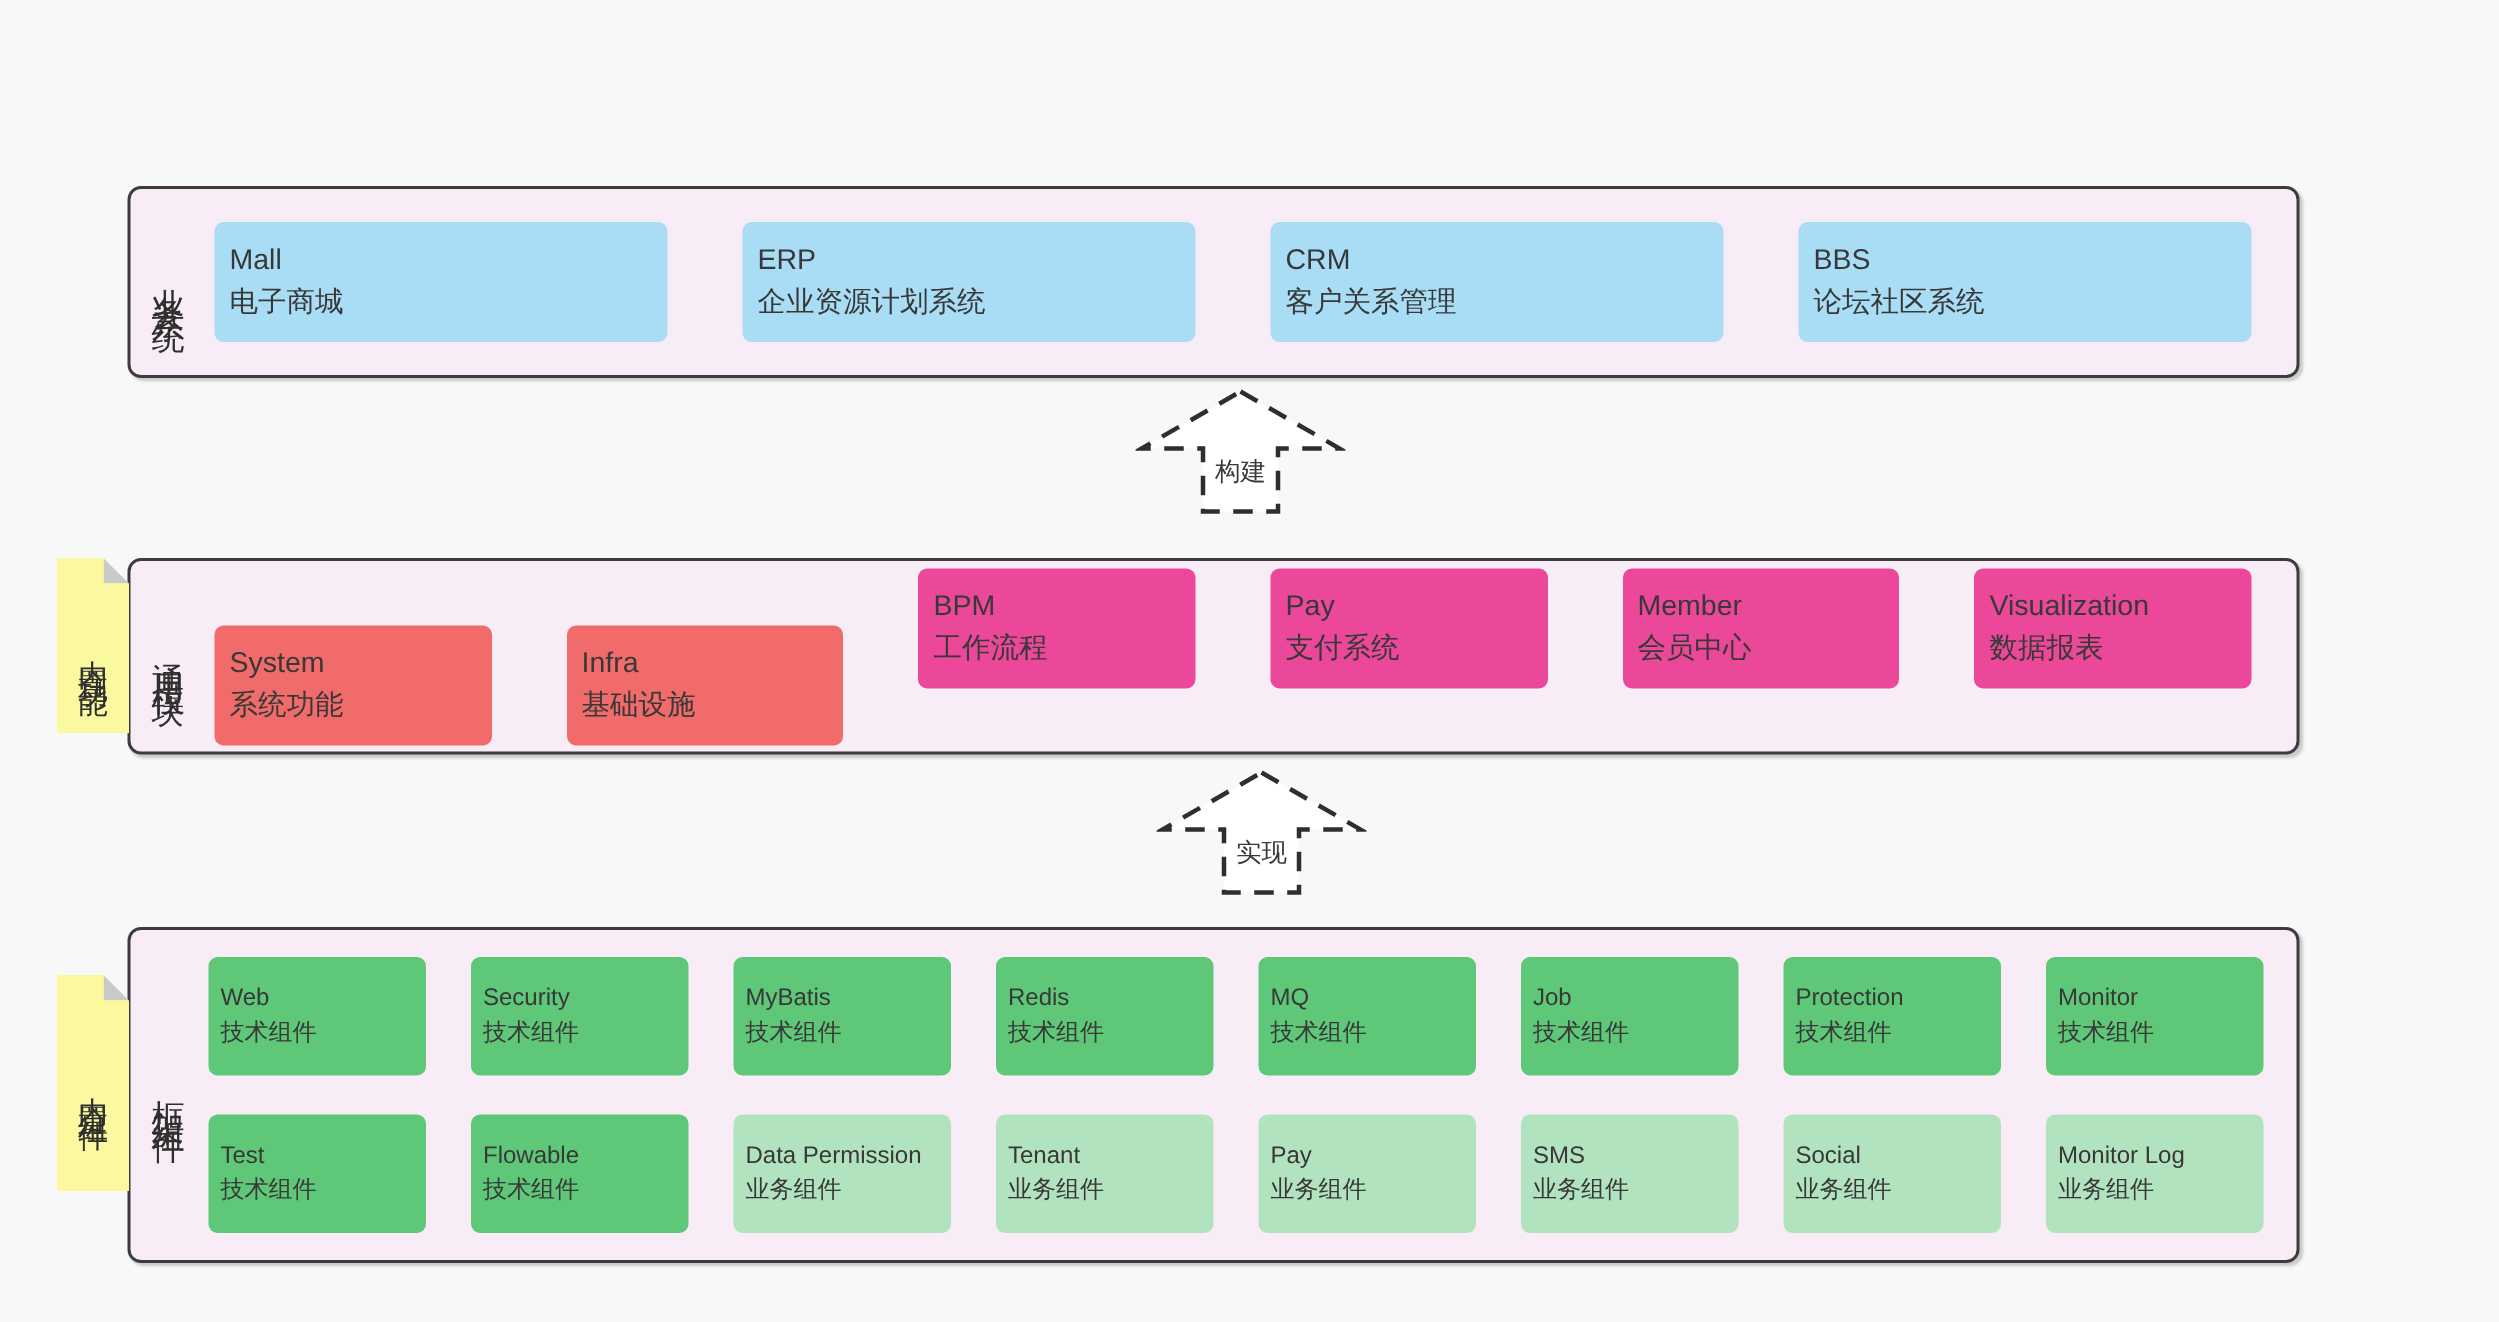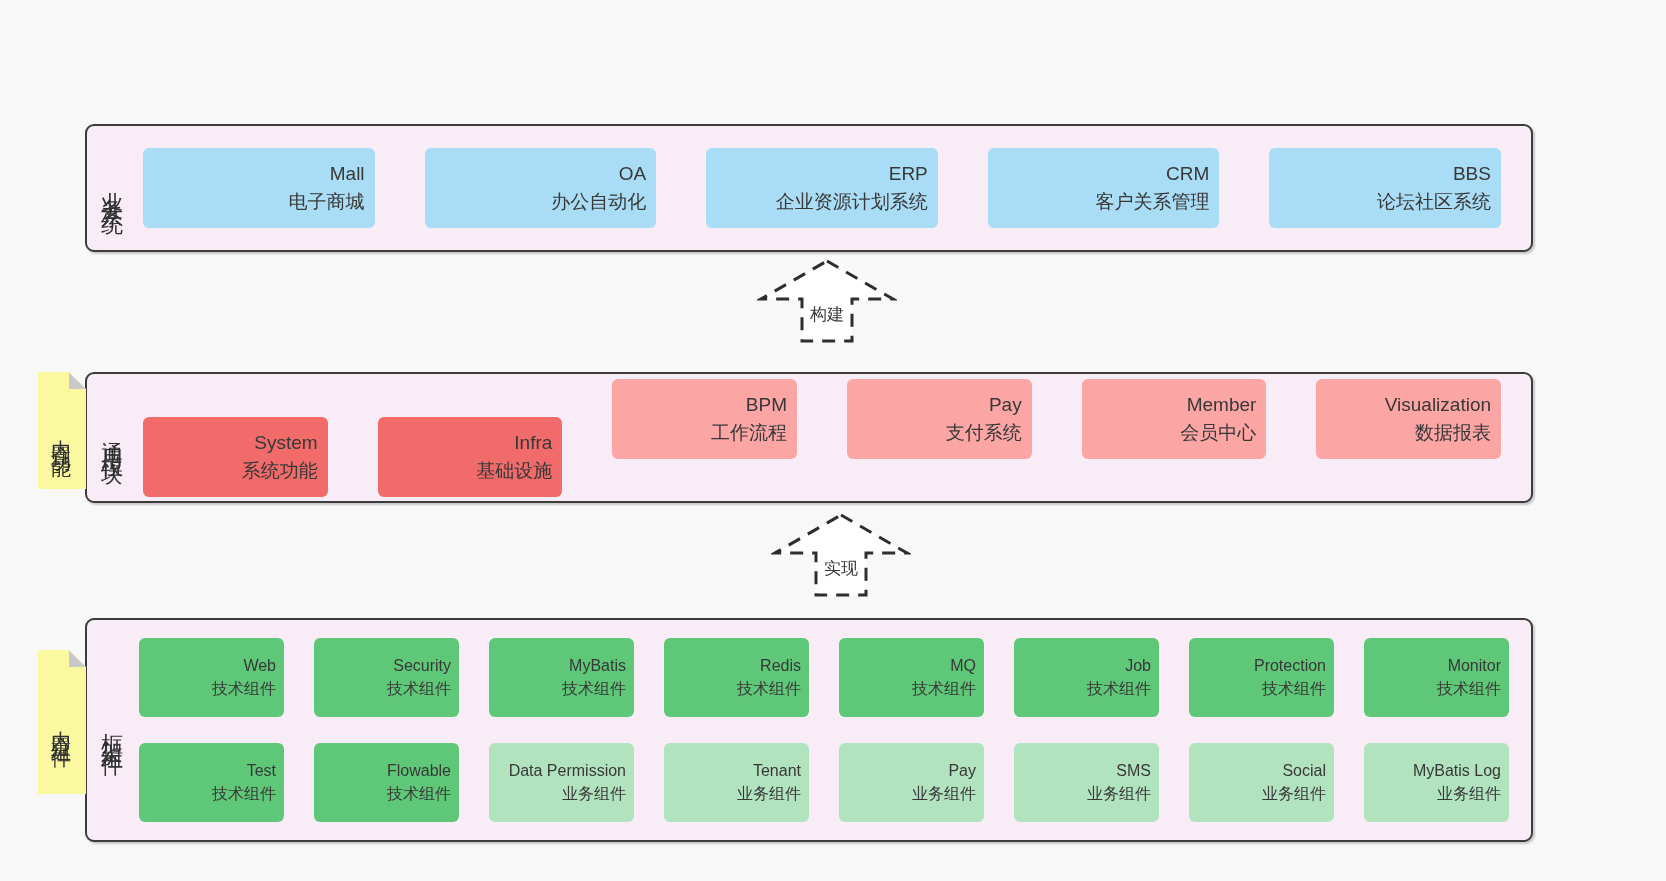--- a/index.html
+++ b/index.html
@@ -58,33 +58,33 @@
   }
   .rows-col .boxes-row{gap:30px;padding:0;}
 
   
   .box{
     flex:1;
     height:80px;
     border-radius:6px;
     display:flex;
     flex-direction:column;
-    align-items:flex-end;
+    align-items:flex-start;
     justify-content:center;
     text-align:center;
     font-size:19px;
     line-height:1.45;
     padding:2px 10px;
     box-sizing:border-box;
     color:#383838;
   }
   .panel-components .box{height:79px;font-size:16px;line-height:1.4;padding:2px 8px;}
   .blue{background:#a9dcf5;}
   .red{background:#f16b6b;margin-top:38px;}
-  .pink{background:#fca5a5;}
+  .pink{background:#ec4899;}
   .green-dark{background:#5ec878;}
   .green-light{background:#b2e3bf;}
 
   
   .sticky{
     position:absolute;
     left:-49px;
     width:48px;
     background:#fbf9a0;
     clip-path:polygon(0 0, calc(100% - 17px) 0, 100% 17px, 100% 100%, 0 100%);
@@ -137,24 +137,20 @@
 <div class="canvas">
 
   <div class="panel panel-business">
     <div class="side-label">业务系统</div>
     <div class="boxes-row">
       <div class="box blue">
         <div>Mall</div>
         <div>电子商城</div>
       </div>
       <div class="box blue">
-        <div>OA</div>
-        <div>办公自动化</div>
-      </div>
-      <div class="box blue">
         <div>ERP</div>
         <div>企业资源计划系统</div>
       </div>
       <div class="box blue">
         <div>CRM</div>
         <div>客户关系管理</div>
       </div>
       <div class="box blue">
         <div>BBS</div>
         <div>论坛社区系统</div>
@@ -274,20 +270,20 @@
         </div>
         <div class="box green-light">
           <div>SMS</div>
           <div>业务组件</div>
         </div>
         <div class="box green-light">
           <div>Social</div>
           <div>业务组件</div>
         </div>
         <div class="box green-light">
-          <div>MyBatis Log</div>
+          <div>Monitor Log</div>
           <div>业务组件</div>
         </div>
       </div>
     </div>
   </div>
 
 </div>
 
 </body></html>

